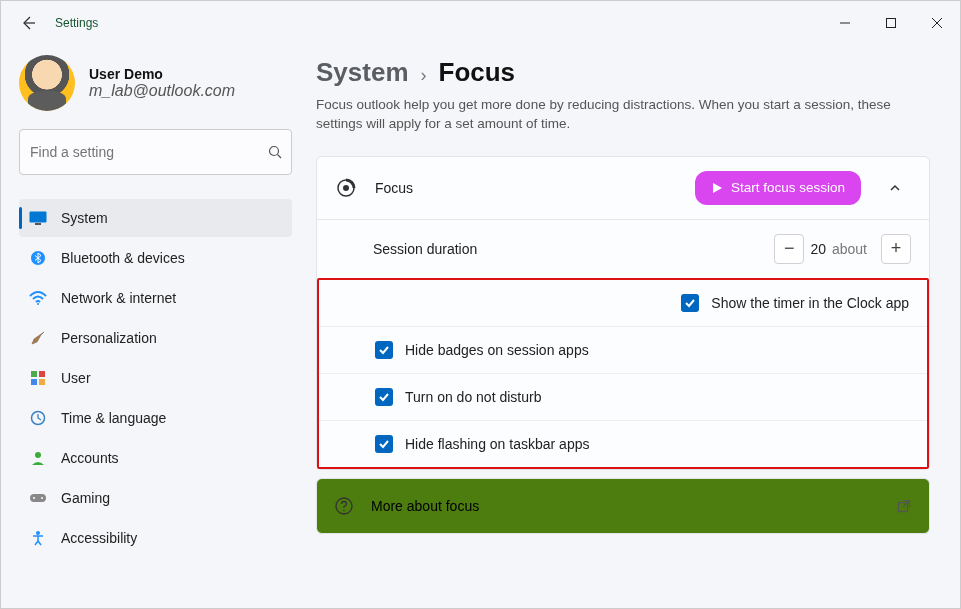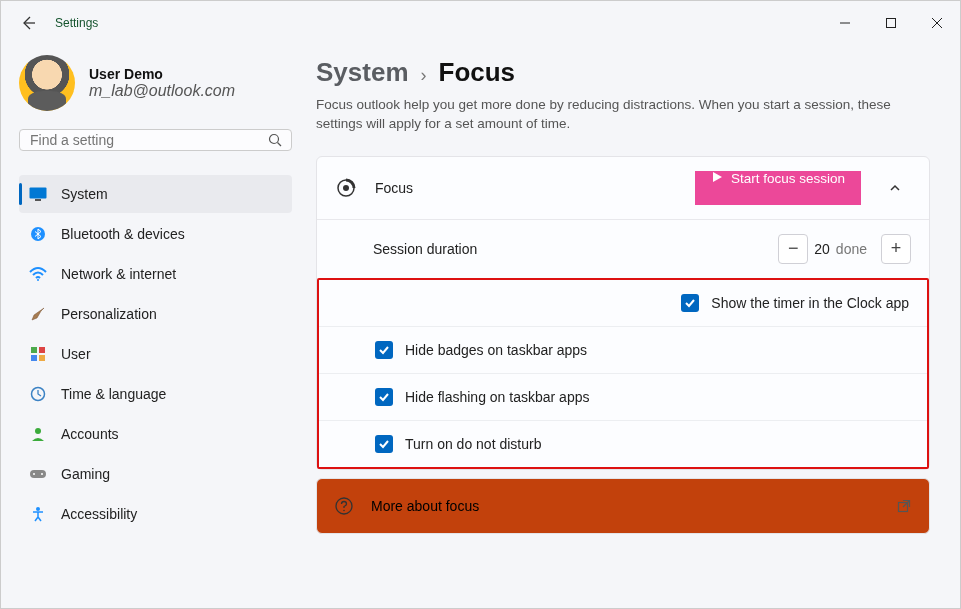--- a/index.html
+++ b/index.html
@@ -14,56 +14,56 @@
 .content { display:flex; height: calc(100% - 44px); }
 
 .sidebar { width: 305px; padding: 0 14px 0 18px; }
 .user-row { display:flex; align-items:center; gap:14px; margin-bottom:18px; padding-top:10px;}
 .avatar { width:56px; height:56px; border-radius:50%; background: radial-gradient(circle at 50% 35%, #f8d8b0 32%, #555 33% 48%, #ffbf1f 49% 100%); position:relative; overflow:hidden;}
 .avatar::after{content:"";position:absolute;bottom:0;left:16%;width:68%;height:36%;background:#5c5c5c;border-radius:40% 40% 0 0;}
 .user-name { font-size:14px; font-weight:600; color:#111; }
 .user-email { font-size:16px; color:#555;font-style:italic; }
 
 .search-box { position:relative; margin-bottom: 24px; }
-.search-box input { width:100%; height:22px; padding:0 34px 0 10px; font-size:14px; border:1px solid #ccc; border-radius:4px; background:#fcfcfe; }
+.search-box input { width:100%; height:46px; padding:0 34px 0 10px; font-size:14px; border:1px solid #ccc; border-radius:4px; background:#fcfcfe; }
 .search-box .search-ic { position:absolute; right:10px; top:50%; transform:translateY(-50%); pointer-events:none;}
 
 .nav { list-style:none; }
 .nav li { display:flex; align-items:center; gap:14px; height:38px; padding:0 10px; border-radius:4px; font-size:14px; color:#222; cursor:pointer; margin-bottom:2px;}
 .nav li.active { background:#e9eaee; position:relative; }
 .nav li.active::before { content:""; position:absolute; left:0; top:8px; bottom:8px; width:3px; background:#0067c0; border-radius:2px;}
 .nav .nic { width:18px; height:18px; display:flex; align-items:center; justify-content:center; }
 
 .main { flex:1; padding: 12px 30px 0 10px; overflow:auto; }
 .breadcrumb { display:flex; align-items:baseline; gap:12px; margin-bottom: 8px; }
 .bc-parent { font-size:26px; color:#5a5d62; font-weight:600; }
 .bc-sep { font-size:18px; color:#777; }
 .bc-current { font-size:26px; font-weight:600; color:#111; }
 .desc { font-size:13.5px; color:#555; line-height:1.4; margin-bottom:22px; max-width:610px;}
 
 .card { border:1px solid #e4e4e8; border-radius:6px; background:#fcfdff; margin-bottom: 8px; }
 .card-head { display:flex; align-items:center; padding:14px 18px; gap:18px; }
 .card-head .ic { width:22px; height:22px; display:flex; align-items:center; justify-content:center; }
 .card-title { font-size:14px; color:#222; }
 .spacer { flex:1; }
-.primary-btn { background:#ec4899; color:#fff; border:none; border-radius:0; height:34px; padding:0 16px; font-size:13.5px; display:flex; align-items:flex-start; gap:8px; cursor:pointer; }
+.primary-btn { background:#d946ef; color:#fff; border:none; border-radius:12px; height:34px; padding:0 16px; font-size:13.5px; display:flex; align-items:center; gap:8px; cursor:pointer; }
 .chev { width:32px; height:32px; display:flex; align-items:center; justify-content:center; border-radius:4px; cursor:pointer; }
 
 .card-body { border-top:1px solid #e8e8ec; }
 .sr { display:flex; align-items:center; padding:14px 18px 14px 56px; font-size:14px; color:#222; border-top:1px solid #eceef1;}
 .sr:first-child { border-top:none;justify-content:flex-end; }
 .duration-ctrl { margin-left:auto; display:flex; align-items:center; gap:6px; }
 .step { width:30px; height:30px; border:1px solid #d0d0d6; border-radius:4px; background:#fff; cursor:pointer; display:flex; align-items:center; justify-content:center; font-size:18px; color:#444;}
 .dval { font-size:14px; }
 .dunit { font-size:14px; color:#777; margin-right:8px; }
 
 .red-box { border:2px solid #d11; border-radius:2px; }
 .chk { width:18px; height:18px; background:#0067c0; border-radius:3px; display:flex; align-items:center; justify-content:center; margin-right:12px; flex-shrink:0;}
 
-.more-row { display:flex; align-items:center; padding:18px; gap:18px; font-size:14px; border:1px solid #e4e4e8; border-radius:6px; background:#c2410c;}
+.more-row { display:flex; align-items:center; padding:18px; gap:18px; font-size:14px; border:1px solid #e4e4e8; border-radius:6px; background:#4d7c0f;}
 .ext-ic { margin-left:auto; }
 
 svg { display:block; }
 </style>
 </head>
 <body>
 
 <div class="titlebar">
   <div class="back-btn">
     <svg width="16" height="16" viewBox="0 0 16 16">
@@ -227,56 +227,56 @@
               <path d="M2 8 L6 4 L10 8" stroke="#333" stroke-width="1.5" fill="none"></path>
             </svg>
           </div>
       </div>
       <div class="card-body">
         <div class="sr">
           <span>Session duration</span>
           <div class="duration-ctrl">
             <button class="step">−</button>
             <span class="dval">20</span>
-            <span class="dunit">done</span>
+            <span class="dunit">about</span>
             <button class="step">+</button>
           </div>
         </div>
         <div class="red-box">
           <div class="sr">
             <span class="chk">
                 <svg width="12" height="12" viewBox="0 0 12 12">
                   <path d="M2 6 L5 9 L10 3" stroke="#fff" stroke-width="2" fill="none"></path>
                 </svg>
               </span>
             <span>Show the timer in the Clock app</span>
           </div>
           <div class="sr">
             <span class="chk">
                 <svg width="12" height="12" viewBox="0 0 12 12">
                   <path d="M2 6 L5 9 L10 3" stroke="#fff" stroke-width="2" fill="none"></path>
                 </svg>
               </span>
-            <span>Hide badges on taskbar apps</span>
+            <span>Hide badges on session apps</span>
+          </div>
+          <div class="sr">
+            <span class="chk">
+                <svg width="12" height="12" viewBox="0 0 12 12">
+                  <path d="M2 6 L5 9 L10 3" stroke="#fff" stroke-width="2" fill="none"></path>
+                </svg>
+              </span>
+            <span>Turn on do not disturb</span>
           </div>
           <div class="sr">
             <span class="chk">
                 <svg width="12" height="12" viewBox="0 0 12 12">
                   <path d="M2 6 L5 9 L10 3" stroke="#fff" stroke-width="2" fill="none"></path>
                 </svg>
               </span>
             <span>Hide flashing on taskbar apps</span>
-          </div>
-          <div class="sr">
-            <span class="chk">
-                <svg width="12" height="12" viewBox="0 0 12 12">
-                  <path d="M2 6 L5 9 L10 3" stroke="#fff" stroke-width="2" fill="none"></path>
-                </svg>
-              </span>
-            <span>Turn on do not disturb</span>
           </div>
         </div>
       </div>
     </div>
 
     <div class="more-row">
       <span class="ic">
           <svg width="18" height="18" viewBox="0 0 18 18">
             <circle cx="9" cy="9" r="8" stroke="#333" fill="none" stroke-width="1.3"></circle>
             <path d="M6.5 7 Q6.5 4.5 9 4.5 Q11.5 4.5 11.5 7 Q11.5 8.5 9 9.5 V11" stroke="#333" stroke-width="1.3" fill="none"></path>

